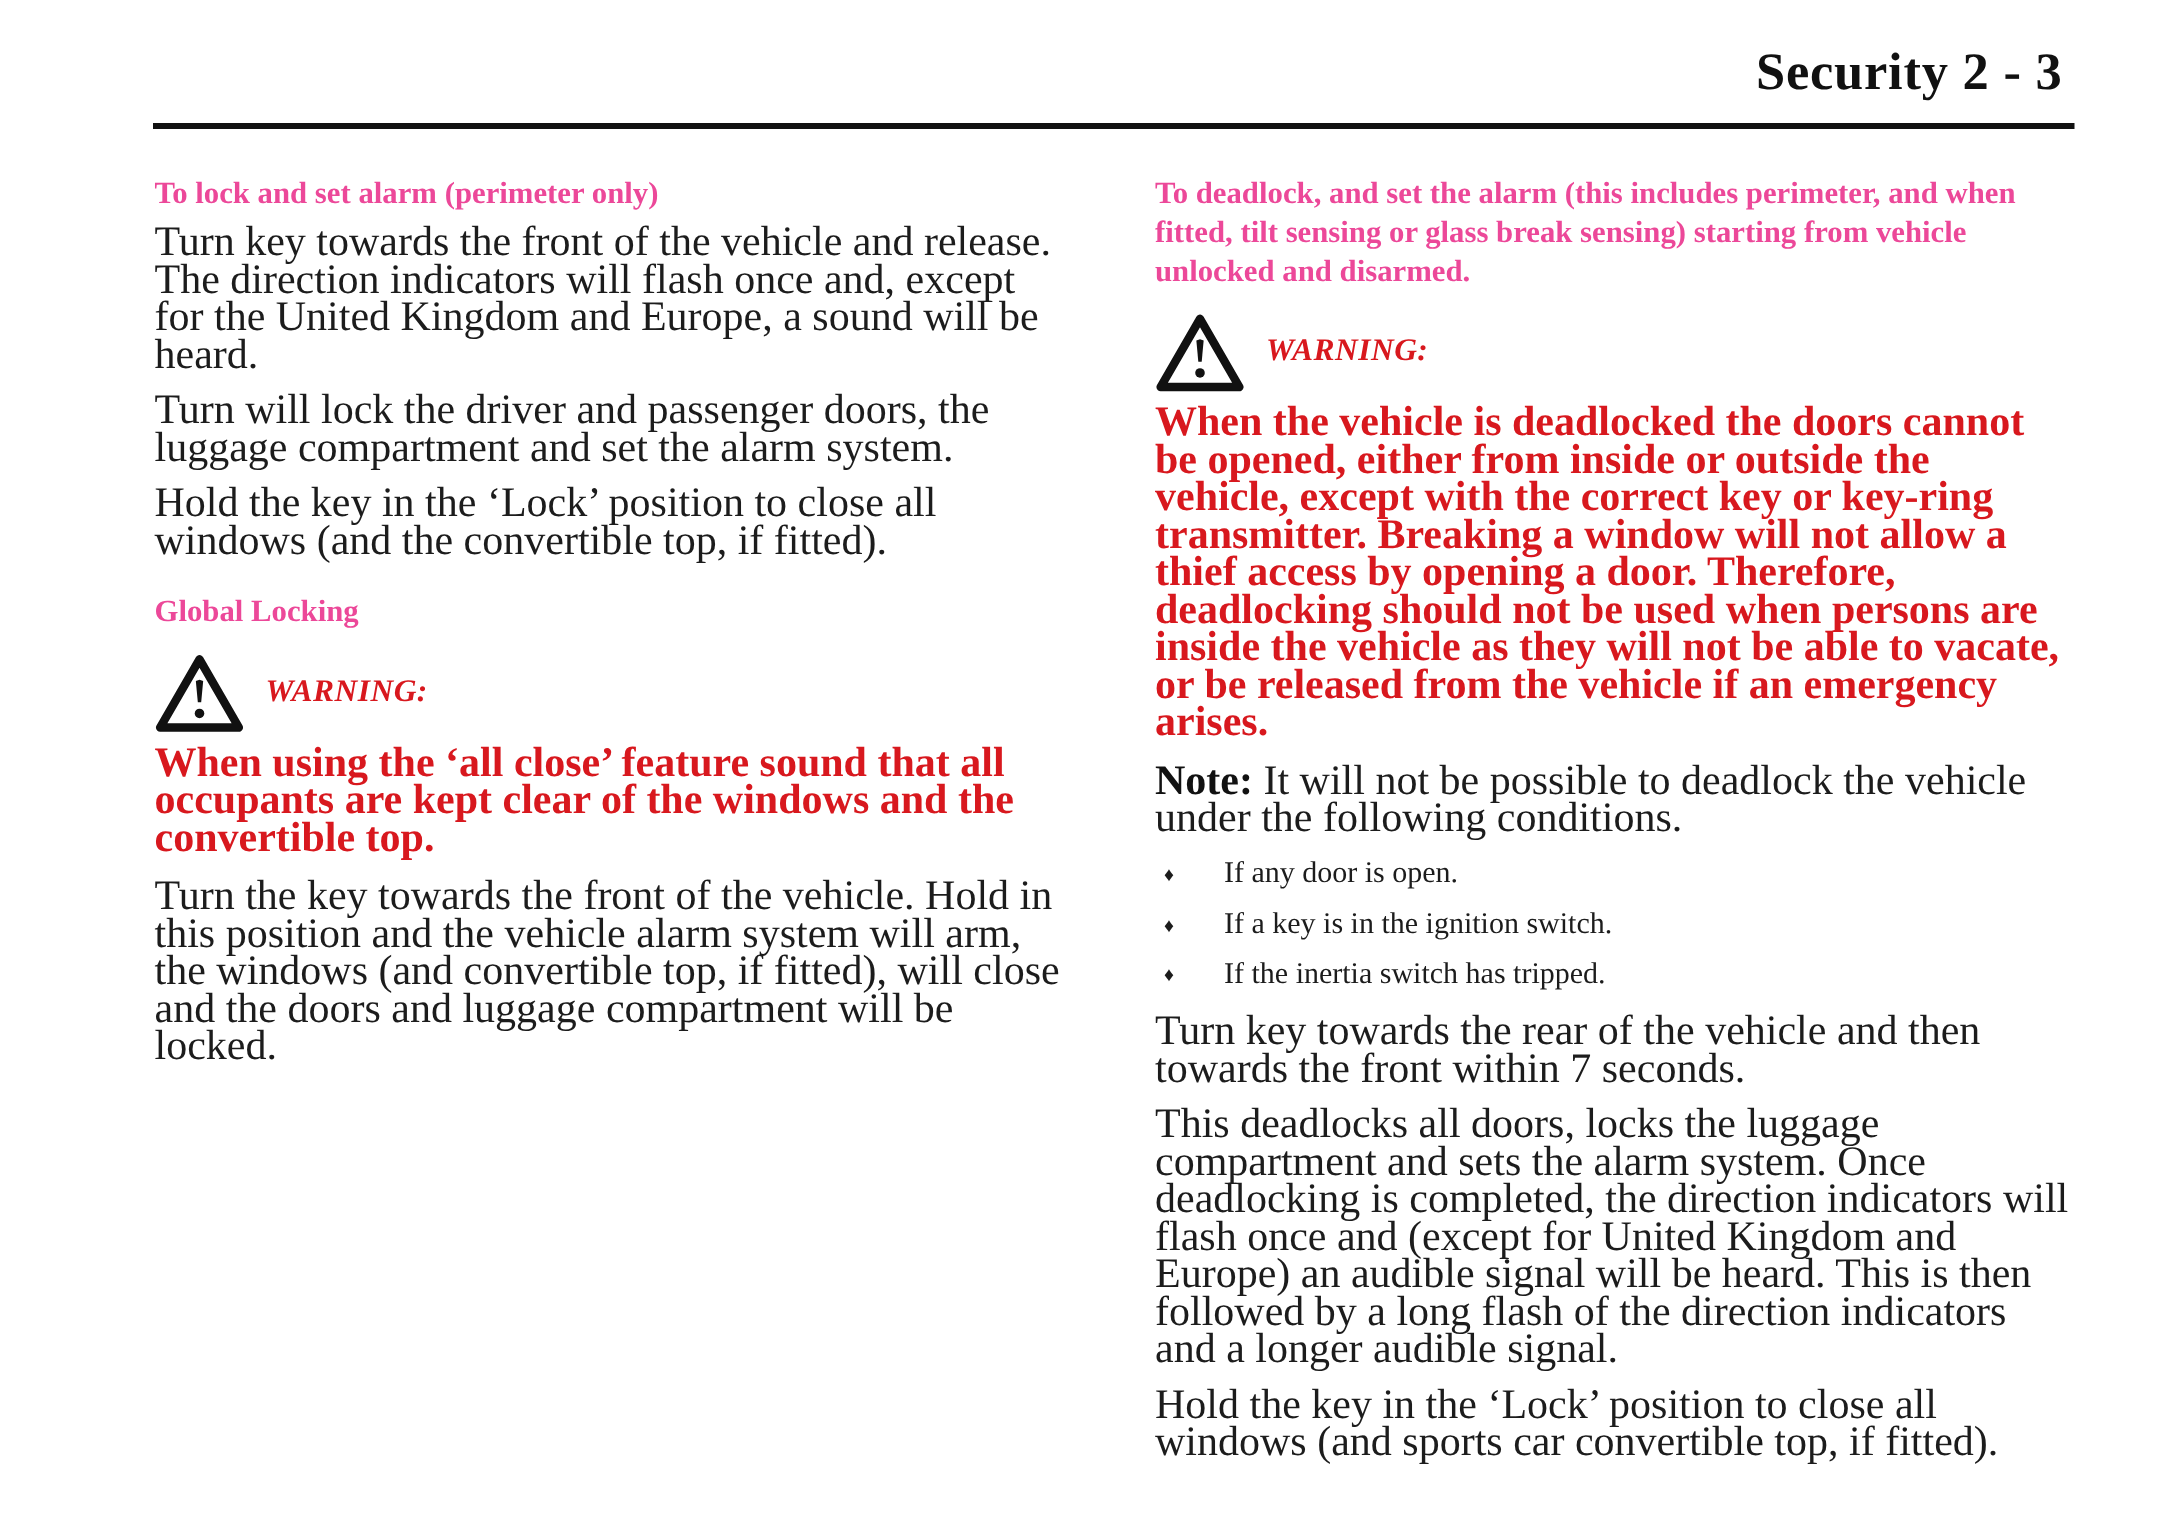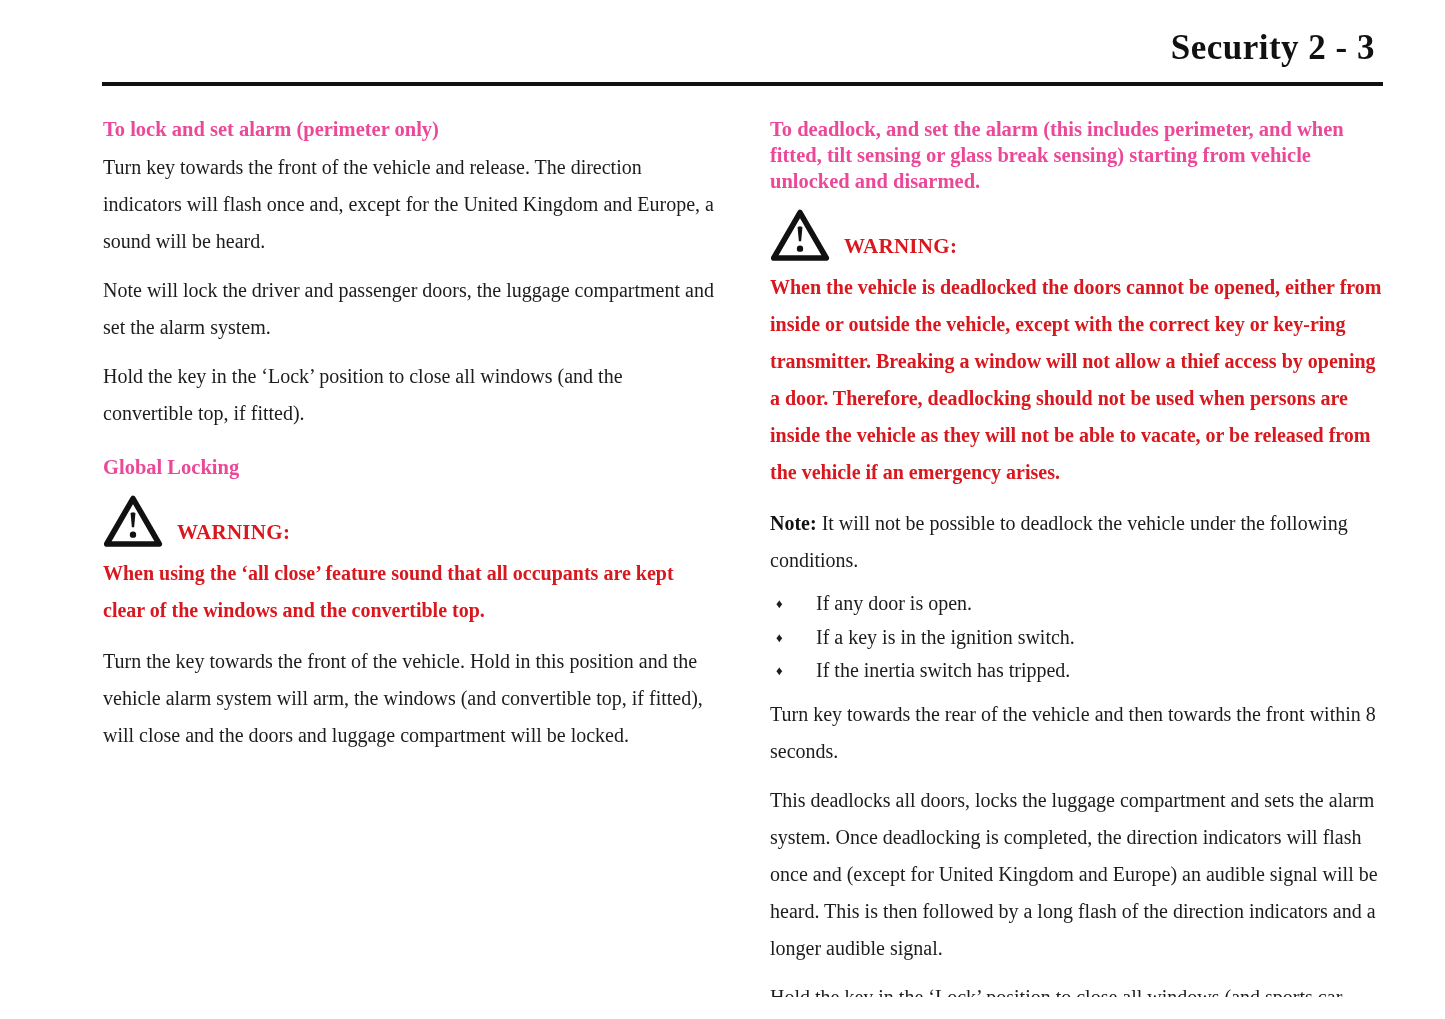--- a/index.html
+++ b/index.html
@@ -40,29 +40,30 @@
 
   .col h2 {
     font-size: 20.5px;
     line-height: 26px;
     font-weight: bold;
     color: #ec4899;
     margin: 0 0 7px 0;
   }
   .col h2.sub { margin-top: 22px; margin-bottom: 10px; }
   .col p {
-    font-size: 20px;
-    line-height: 37px;
+    font-size: 28px;
+    line-height: 25px;
     margin: 0 0 12px 0;
   }
   .warning-head {
     display: flex;
-    align-items: flex-end;
+    align-items: center;
     gap: 14px;
     margin: 14px 0 6px 0;
+    font-style: italic;
   }
   .warning-head .warn-label {
     font-size: 21px;
     font-weight: bold;
     color: #d8181e;
     margin-bottom: 4px;
     letter-spacing: 0.3px;
   }
   .warn-text {
     color: #d8181e;
@@ -98,21 +99,21 @@
 <body>
 
 <div class="page">
 
   <h1 class="page-title">Security 2 - 3</h1>
   <div class="header-rule"></div>
 
   <section class="col col-left">
     <h2>To lock and set alarm (perimeter only)</h2>
     <p>Turn key towards the front of the vehicle and release. The direction indicators will flash once and, except for the United Kingdom and Europe, a sound will be heard.</p>
-    <p>Note will lock the driver and passenger doors, the luggage compartment and set the alarm system.</p>
+    <p>Turn will lock the driver and passenger doors, the luggage compartment and set the alarm system.</p>
     <p>Hold the key in the ‘Lock’ position to close all windows (and the convertible top, if fitted).</p>
 
     <h2 class="sub">Global Locking</h2>
 
     <div class="warning-head">
       <svg class="tri-icon" width="60" height="55" viewBox="0 0 64 58" aria-hidden="true">
         <path d="M32 4.5 L60 53 H4 Z" fill="none" stroke="#111" stroke-width="6" stroke-linejoin="round"></path>
         <path d="M32 19 l2.6 1 -1.4 15 h-2.4 l-1.4 -15 Z" fill="#111"></path>
         <circle cx="32" cy="43" r="3.4" fill="#111"></circle>
       </svg>
@@ -146,18 +147,18 @@
       <li>
         <span class="bullet">♦</span>
         <span>If a key is in the ignition switch.</span>
       </li>
       <li>
         <span class="bullet">♦</span>
         <span>If the inertia switch has tripped.</span>
       </li>
     </ul>
 
-    <p>Turn key towards the rear of the vehicle and then towards the front within 8 seconds.</p>
+    <p>Turn key towards the rear of the vehicle and then towards the front within 7 seconds.</p>
     <p>This deadlocks all doors, locks the luggage compartment and sets the alarm system. Once deadlocking is completed, the direction indicators will flash once and (except for United Kingdom and Europe) an audible signal will be heard. This is then followed by a long flash of the direction indicators and a longer audible signal.</p>
     <p>Hold the key in the ‘Lock’ position to close all windows (and sports car convertible top, if fitted).</p>
   </section>
 
 </div>
 
 </body></html>

